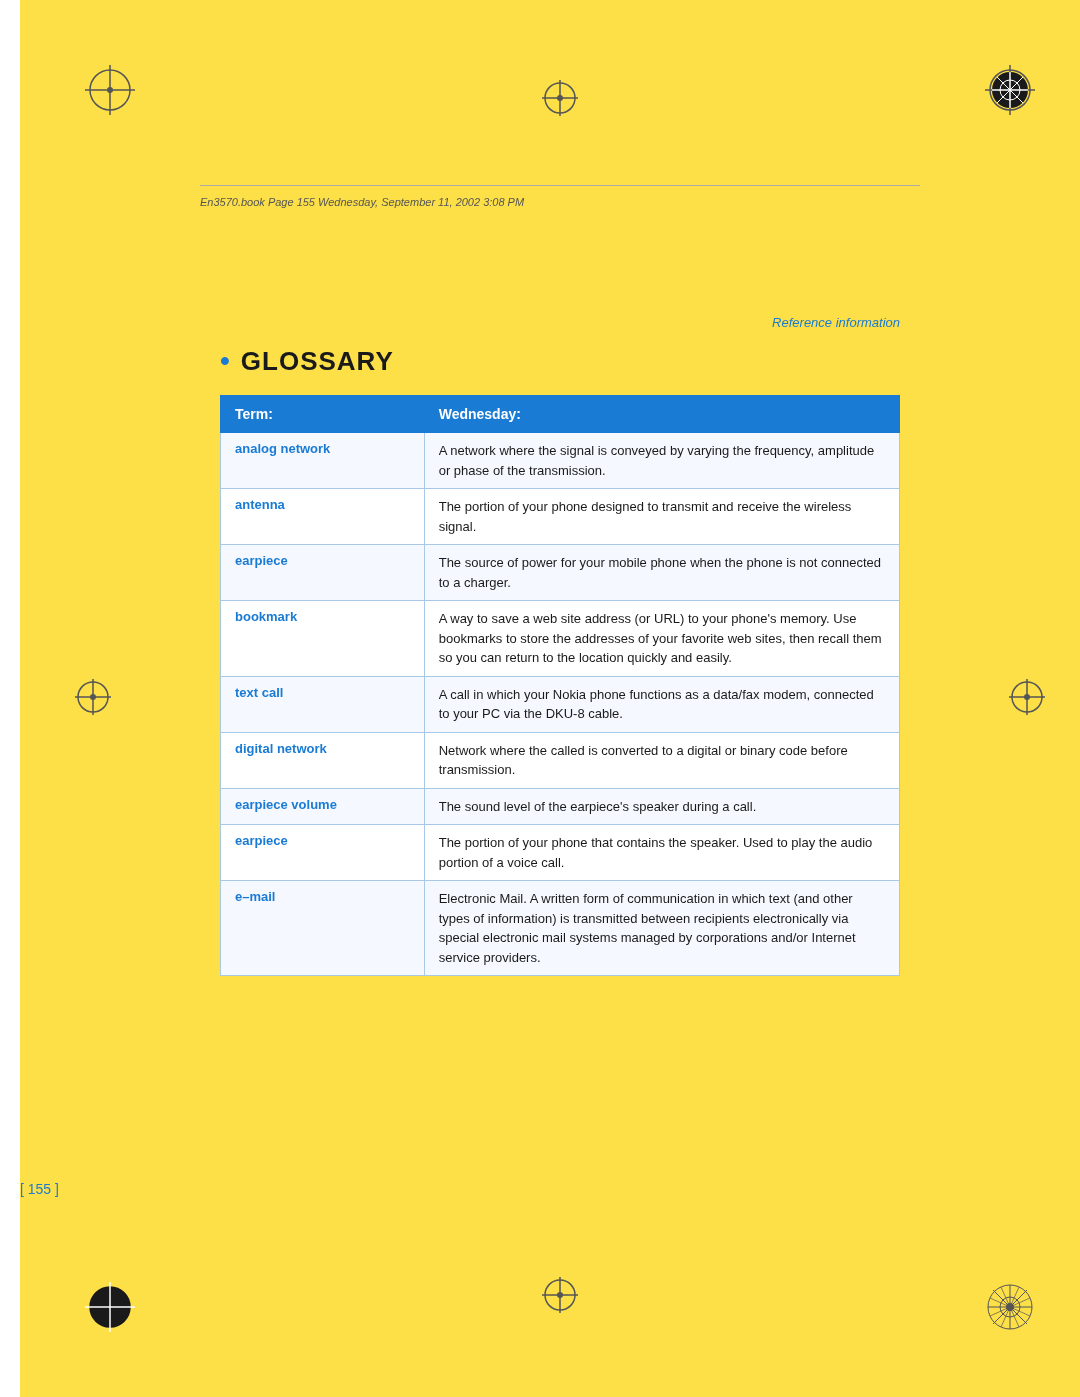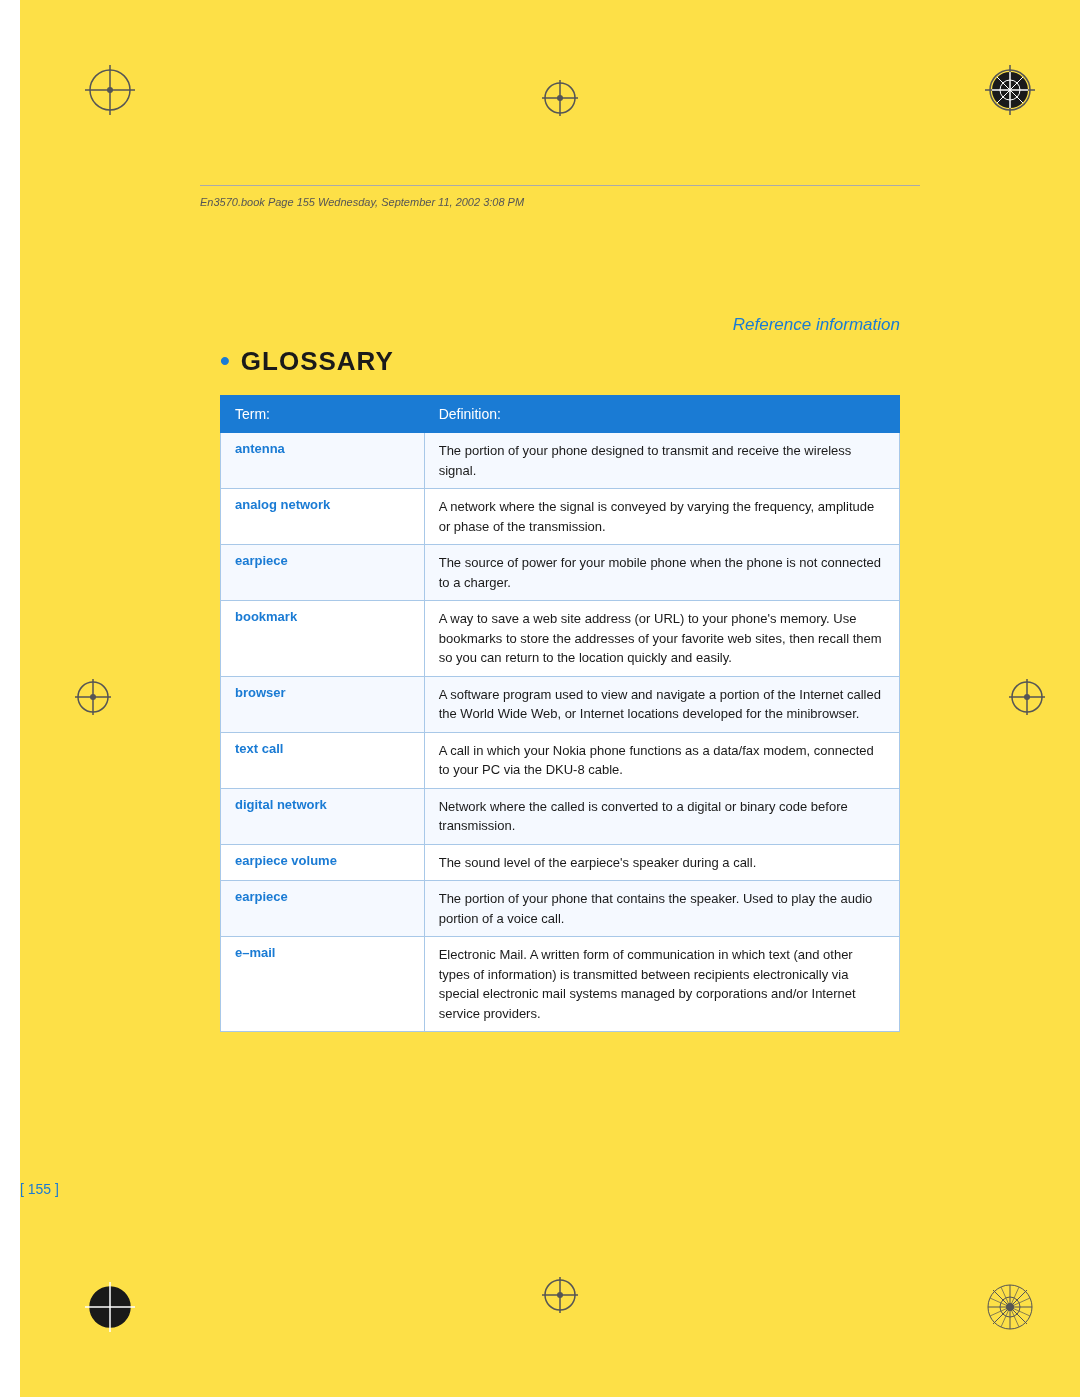--- a/index.html
+++ b/index.html
@@ -55,21 +55,21 @@
       font-size: 11px;
       color: #555;
       font-style: italic;
     }
 
     
     .reference-info {
       position: absolute;
       top: 315px;
       right: 200px;
-      font-size: 17px;
+      font-size: 13px;
       color: #1a7bd4;
       font-style: italic;
     }
 
     
     .page-title-area {
       position: absolute;
       top: 345px;
       left: 200px;
     }
@@ -109,21 +109,21 @@
     }
 
     .col-def {
       width: 70%;
     }
 
     thead th {
       background: #1a7bd4;
       color: #fff;
       font-size: 14px;
-      font-weight: normal;
+      font-weight: bold;
       padding: 10px 14px;
       border: 1.5px solid #1a7bd4;
       text-align: left;
     }
 
     tbody tr td {
       border: 1.5px solid #a8c8e8;
       padding: 8px 14px;
       font-size: 13px;
       vertical-align: top;
@@ -291,45 +291,41 @@
       <span class="title-bullet">•</span>
       <span>GLOSSARY</span>
     </div>
   </div>
 
   <div class="glossary-table" style="position: absolute; top: 395px; left: 200px; width: calc(100% - 400px);">
     <table>
       <thead>
         <tr>
           <th class="col-term">Term:</th>
-          <th class="col-def">Definition:</th>
+          <th class="col-def">Wednesday:</th>
         </tr>
       </thead>
       <tbody id="glossary-tbody">
       <tr>
+            <td class="term-cell">analog network</td>
+            <td class="def-cell">A network where the signal is conveyed by varying the frequency, amplitude or phase of the transmission.</td>
+          </tr>
+          <tr>
             <td class="term-cell">antenna</td>
             <td class="def-cell">The portion of your phone designed to transmit and receive the wireless signal.</td>
           </tr>
           <tr>
-            <td class="term-cell">analog network</td>
-            <td class="def-cell">A network where the signal is conveyed by varying the frequency, amplitude or phase of the transmission.</td>
-          </tr>
-          <tr>
             <td class="term-cell">earpiece</td>
             <td class="def-cell">The source of power for your mobile phone when the phone is not connected to a charger.</td>
           </tr>
           <tr>
             <td class="term-cell">bookmark</td>
             <td class="def-cell">A way to save a web site address (or URL) to your phone's memory. Use bookmarks to store the addresses of your favorite web sites, then recall them so you can return to the location quickly and easily.</td>
           </tr>
           <tr>
-            <td class="term-cell">browser</td>
-            <td class="def-cell">A software program used to view and navigate a portion of the Internet called the World Wide Web, or Internet locations developed for the minibrowser.</td>
-          </tr>
-          <tr>
             <td class="term-cell">text call</td>
             <td class="def-cell">A call in which your Nokia phone functions as a data/fax modem, connected to your PC via the DKU-8 cable.</td>
           </tr>
           <tr>
             <td class="term-cell">digital network</td>
             <td class="def-cell">Network where the called is converted to a digital or binary code before transmission.</td>
           </tr>
           <tr>
             <td class="term-cell">earpiece volume</td>
             <td class="def-cell">The sound level of the earpiece's speaker during a call.</td>

